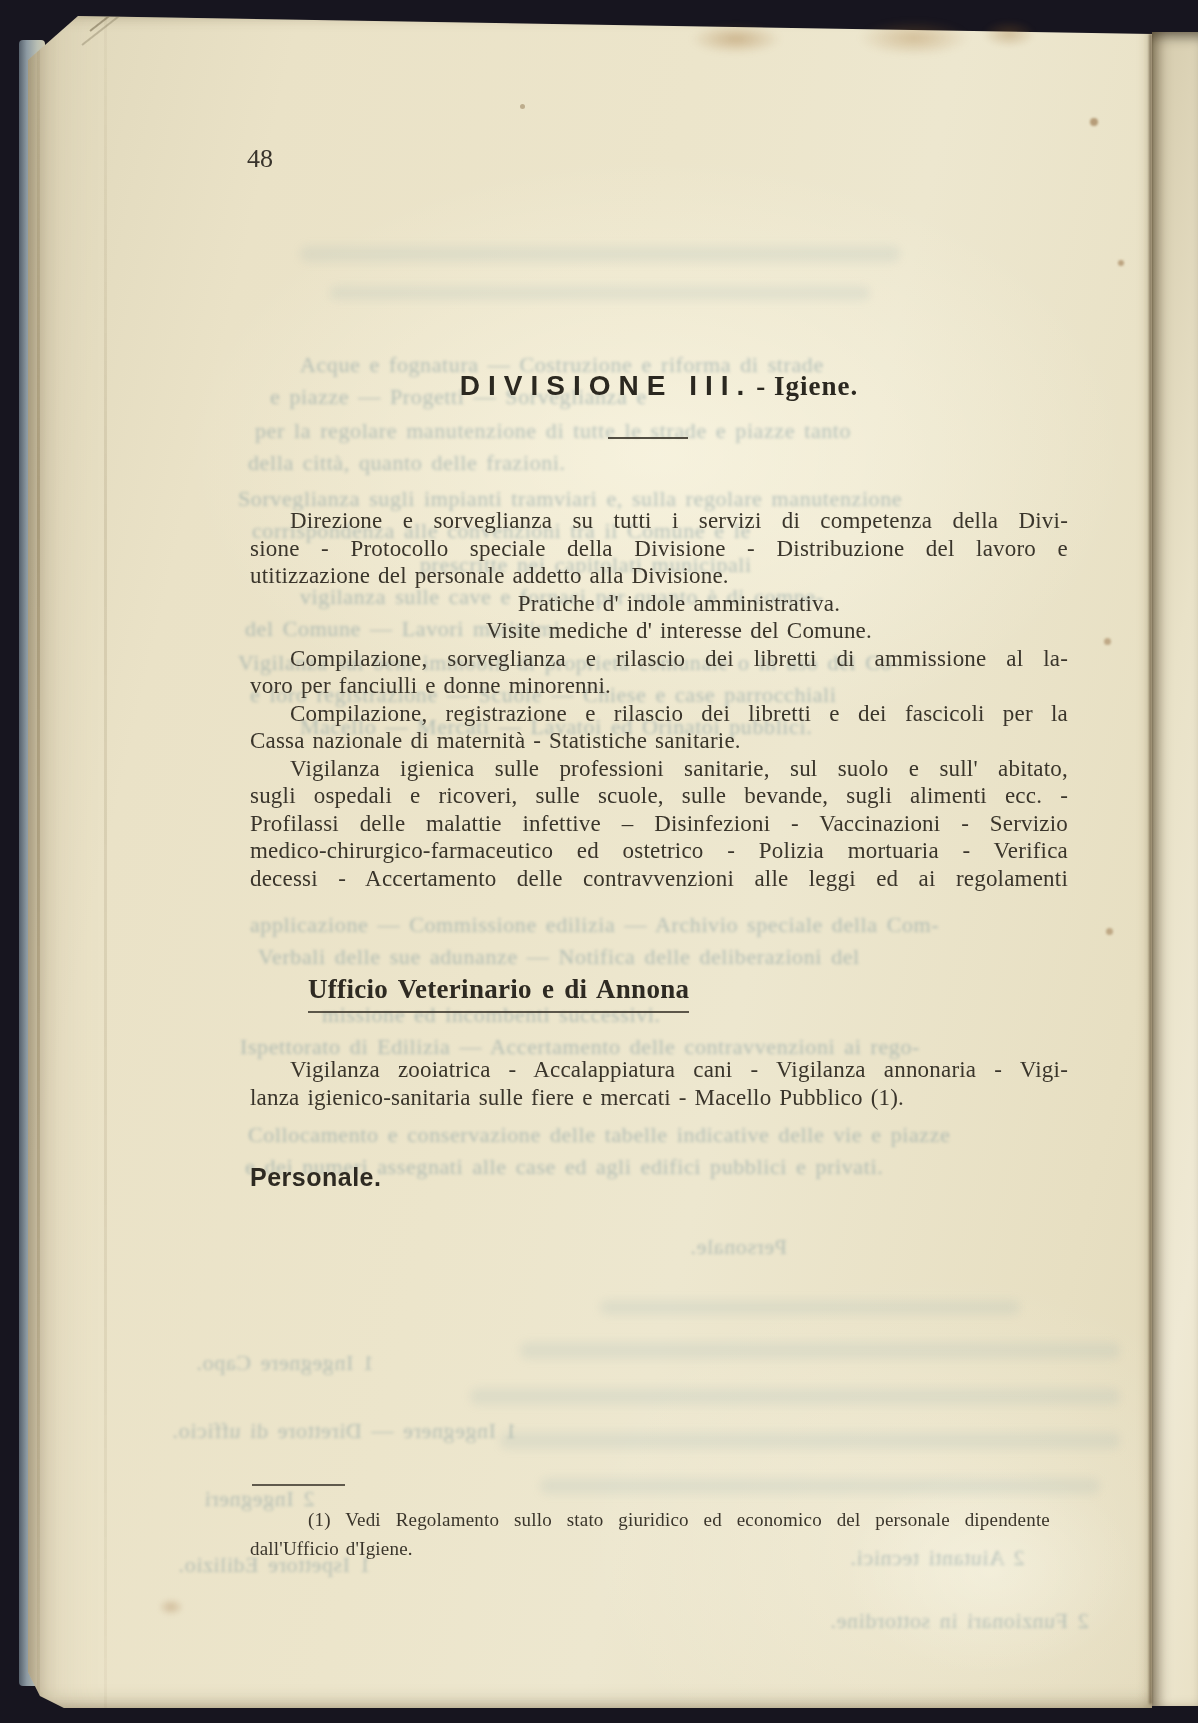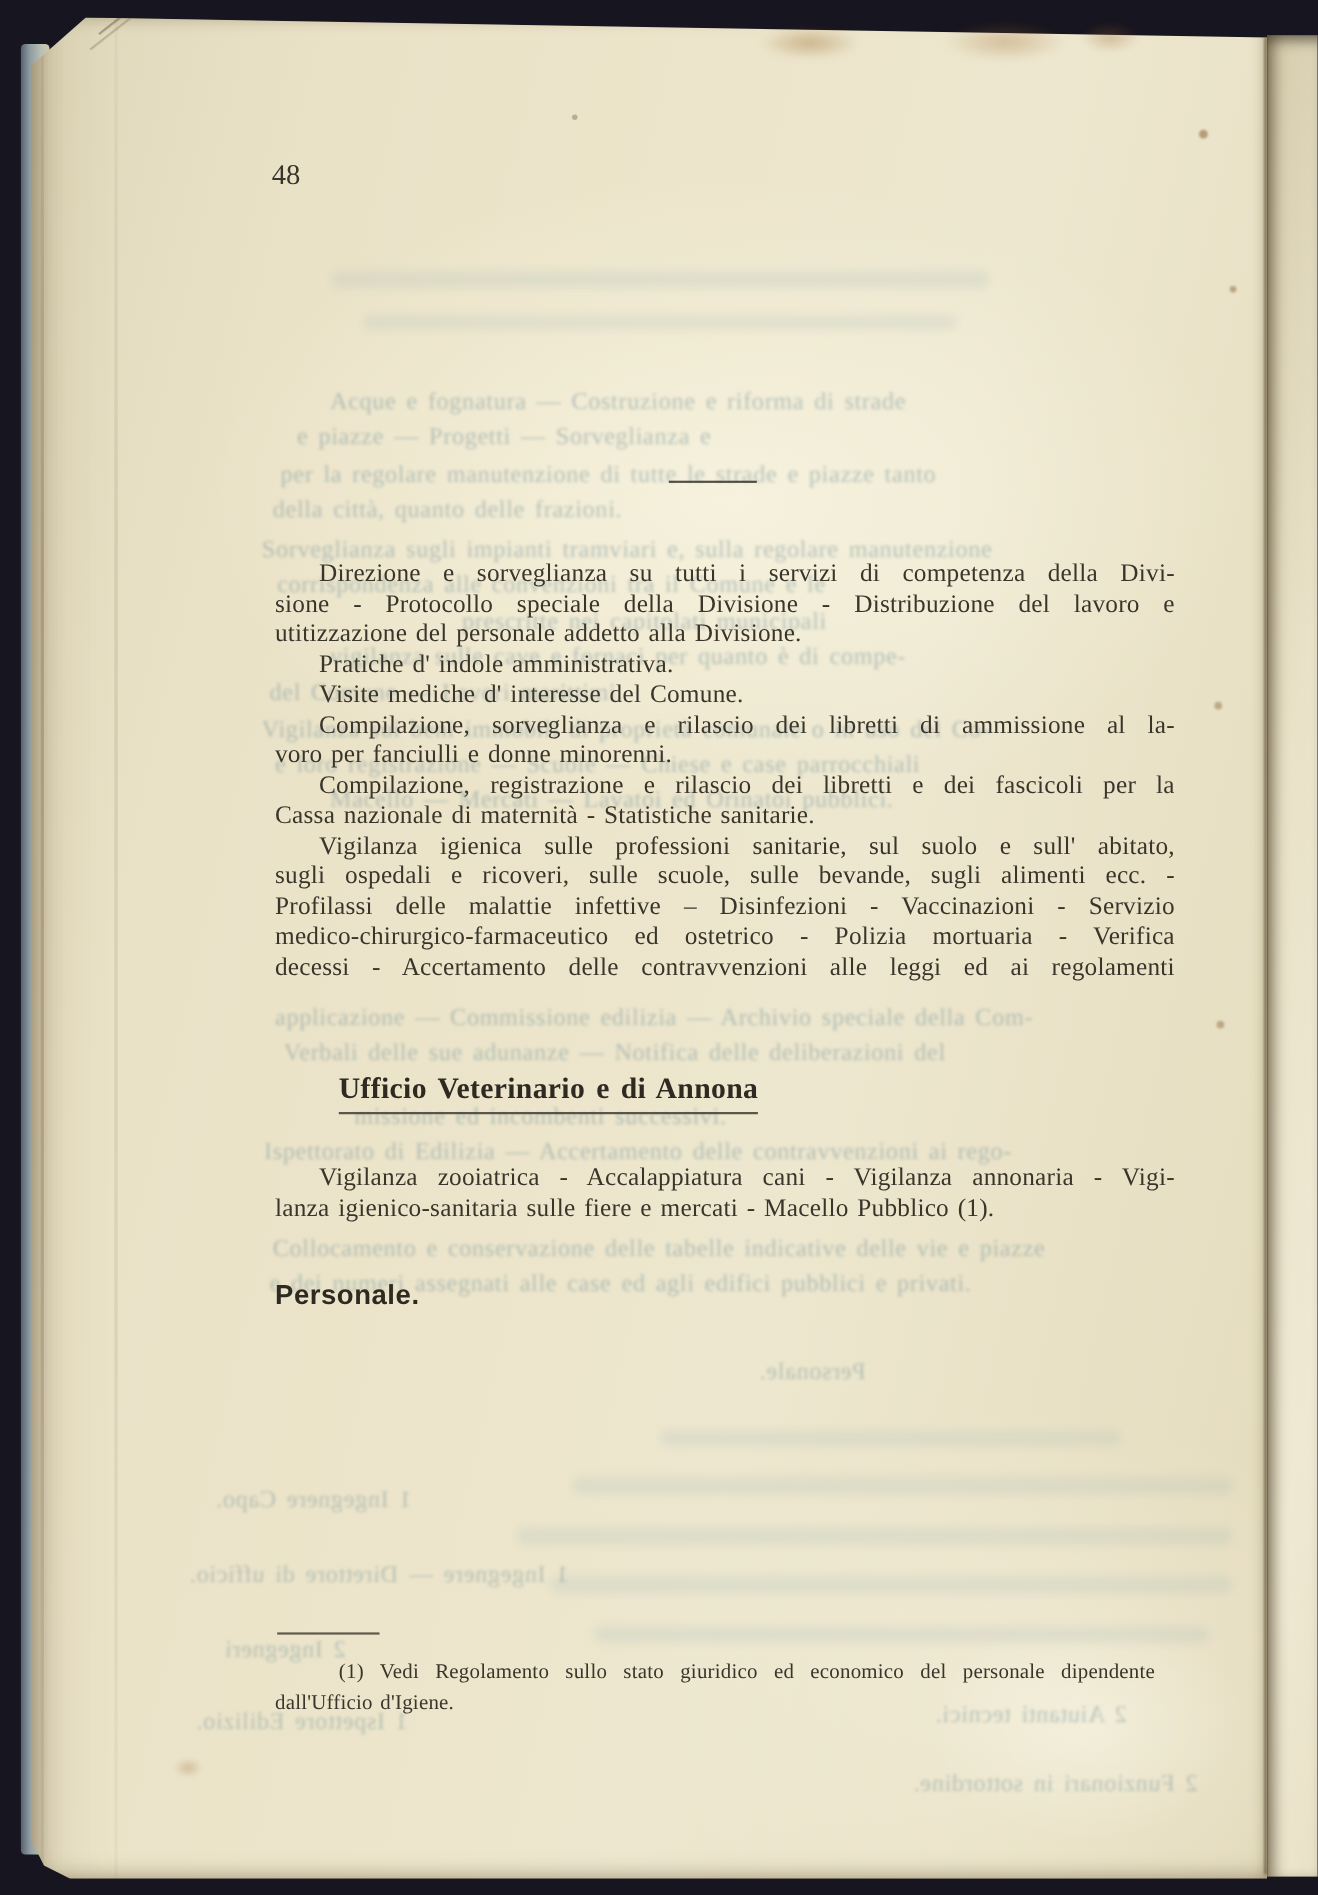--- a/index.html
+++ b/index.html
@@ -84,21 +84,21 @@
   }
   #title-sub { font-size:27px; font-weight:700; color:#2b2820; letter-spacing:1px; }
   #title-rule { position:absolute; left:608px; top:437px; width:80px; height:2px; background:rgba(55,50,40,0.85); }
 
   .col { position:absolute; left:250px; width:818px; font-size:23px; line-height:27.5px;
          color:#3a352b; letter-spacing:0.2px; word-spacing:2px; }
   #body-text { top:507px; }
   .para { margin:0; }
   .tline { min-height:27.5px; }
   .jfull { text-align:justify; text-align-last:justify; }
-  .ind { text-indent:40px; }
+  .ind { text-indent:40px;text-align:center; }
 
   #section-heading {
     position:absolute; left:308px; top:974px;
     font-size:27px; font-weight:700; color:#2e2a22; letter-spacing:0.3px; word-spacing:3px;
     padding-bottom:6px; border-bottom:2px solid rgba(55,50,40,0.8);
   }
   #annona-text { top:1056px; }
   #personnel-heading {
     position:absolute; left:250px; top:1163px; width:818px; text-align:left;
     font-family:"Liberation Sans", sans-serif; font-weight:700;
@@ -166,20 +166,24 @@
   <div class="smudge" style="left:300px; top:246px; width:600px; height:16px;"></div>
   <div class="smudge" style="left:330px; top:286px; width:540px; height:14px;"></div>
   <div class="smudge" style="left:600px; top:1300px; width:420px; height:15px;"></div>
   <div class="smudge" style="left:520px; top:1342px; width:600px; height:17px;"></div>
   <div class="smudge" style="left:470px; top:1388px; width:650px; height:17px;"></div>
   <div class="smudge" style="left:500px; top:1432px; width:620px; height:17px;"></div>
   <div class="smudge" style="left:540px; top:1478px; width:560px; height:16px;"></div>
 
   <div id="page-number" class="ink">48</div>
 
+  <div id="title-block">
+    <span id="title-main">DIVISIONE III.</span>
+    <span id="title-sub">- Igiene.</span>
+  </div>
   <div id="title-rule"></div>
 
   <div id="body-text" class="col">
     <div class="para">
         <div class="tline jfull ind">Direzione e sorveglianza su tutti i servizi di competenza della Divi-</div>
         <div class="tline jfull">sione - Protocollo speciale della Divisione - Distribuzione del lavoro e</div>
         <div class="tline">utitizzazione del personale addetto alla Divisione.</div>
       </div>
     <div class="para">
         <div class="tline ind">Pratiche d' indole amministrativa.</div>

